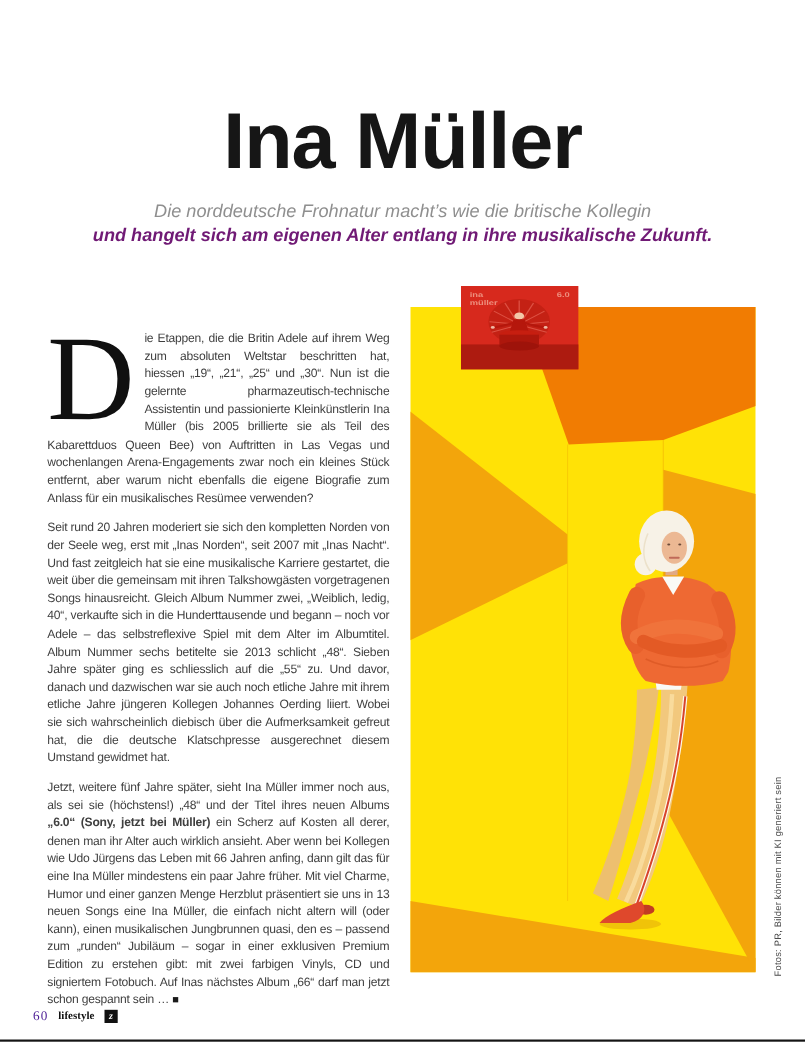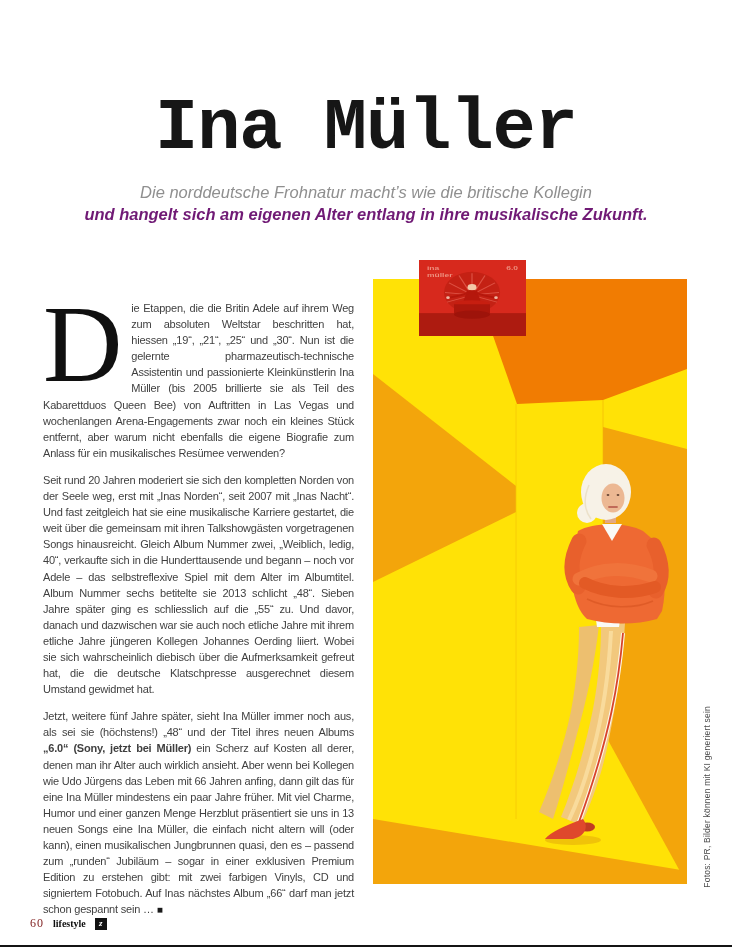--- a/index.html
+++ b/index.html
@@ -4,21 +4,21 @@
 <style>
   html,body{margin:0;padding:0;background:#ffffff;}
   .page{position:relative;width:732px;height:950px;background:#ffffff;overflow:hidden;
         font-family:"Liberation Sans",sans-serif;}
 
   
   .kicker-wrap{position:absolute;top:76px;left:0;width:100%;text-align:center;}
   .kicker{display:inline-block;font-size:14.5px;letter-spacing:3.4px;color:#3a3a3a;
           border-bottom:2px solid #1d1d1d;padding-bottom:5px;}
   .title{position:absolute;top:93px;left:0;width:100%;margin:0;text-align:center;
-         font-family:Liberation Mono, monospace;font-weight:700;font-size:72px;line-height:72px;
+         font-family:Liberation Sans, sans-serif;font-weight:700;font-size:72px;line-height:72px;
          color:#161616;letter-spacing:-1px;}
   .standfirst{position:absolute;top:181px;left:0;width:100%;text-align:center;
               font-style:italic;font-size:16.5px;line-height:22px;color:#8f8f8f;}
   .standfirst .sf2{color:#701a75;font-weight:700;}
 
   
   .article{position:absolute;left:43px;top:300px;width:311px;
            font-size:11px;letter-spacing:-0.2px;line-height:16.1px;color:#3f3f3f;
            text-align:justify;}
   .article p{margin:0 0 11px 0;}
@@ -35,21 +35,21 @@
   .album{position:absolute;left:398px;top:260px;width:107px;height:76px;padding-left:21px;}
   .album svg{display:block;width:100%;height:100%;}
 
   
   .credit{position:absolute;left:702px;bottom:62px;
           writing-mode:vertical-rl;transform:rotate(180deg);
           font-size:8.5px;color:#4a4a4a;letter-spacing:0.2px;white-space:nowrap;}
 
   
   .footer{position:absolute;left:30px;top:916px;display:flex;align-items:center;gap:9px;}
-  .folio{font-family:"Liberation Serif",serif;font-size:12px;color:#7f1d1d;letter-spacing:1px;}
+  .folio{font-family:"Liberation Serif",serif;font-size:12px;color:#4c1d95;letter-spacing:1px;}
   .section{font-family:"Liberation Serif",serif;font-weight:700;font-size:10px;color:#0f0f0f;}
   .logo-box{width:12px;height:12px;background:#111;display:flex;align-items:center;justify-content:center;}
   .logo-box span{color:#fff;font-weight:700;font-style:italic;font-size:9px;line-height:9px;
                  font-family:"Liberation Serif",serif;}
   .bottom-rule{position:absolute;left:0;right:0;bottom:3px;height:2px;background:#141414;}
 </style>
 </head>
 <body>
 
 <div class="page">

